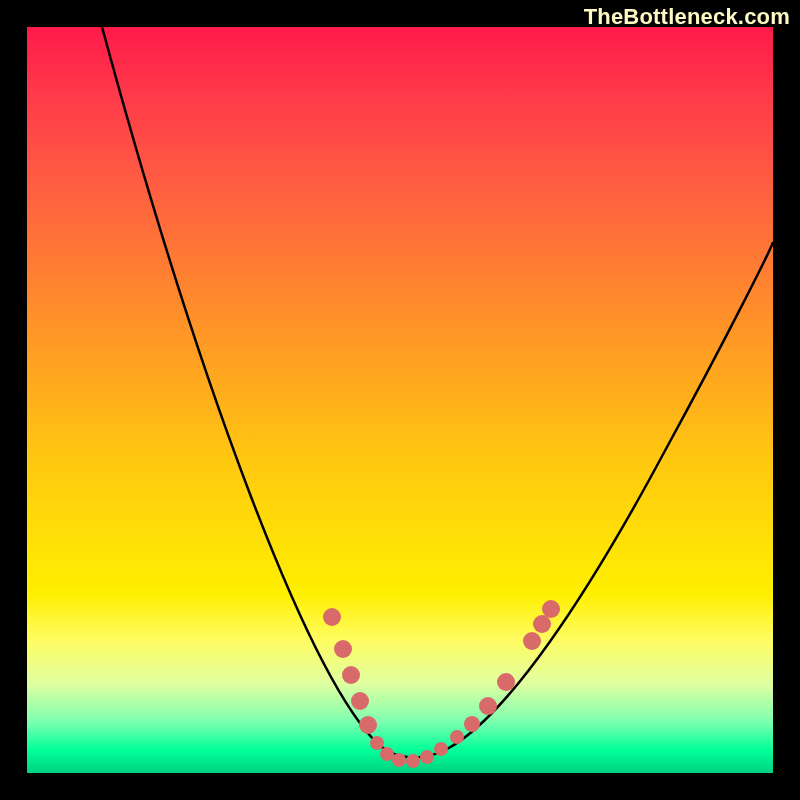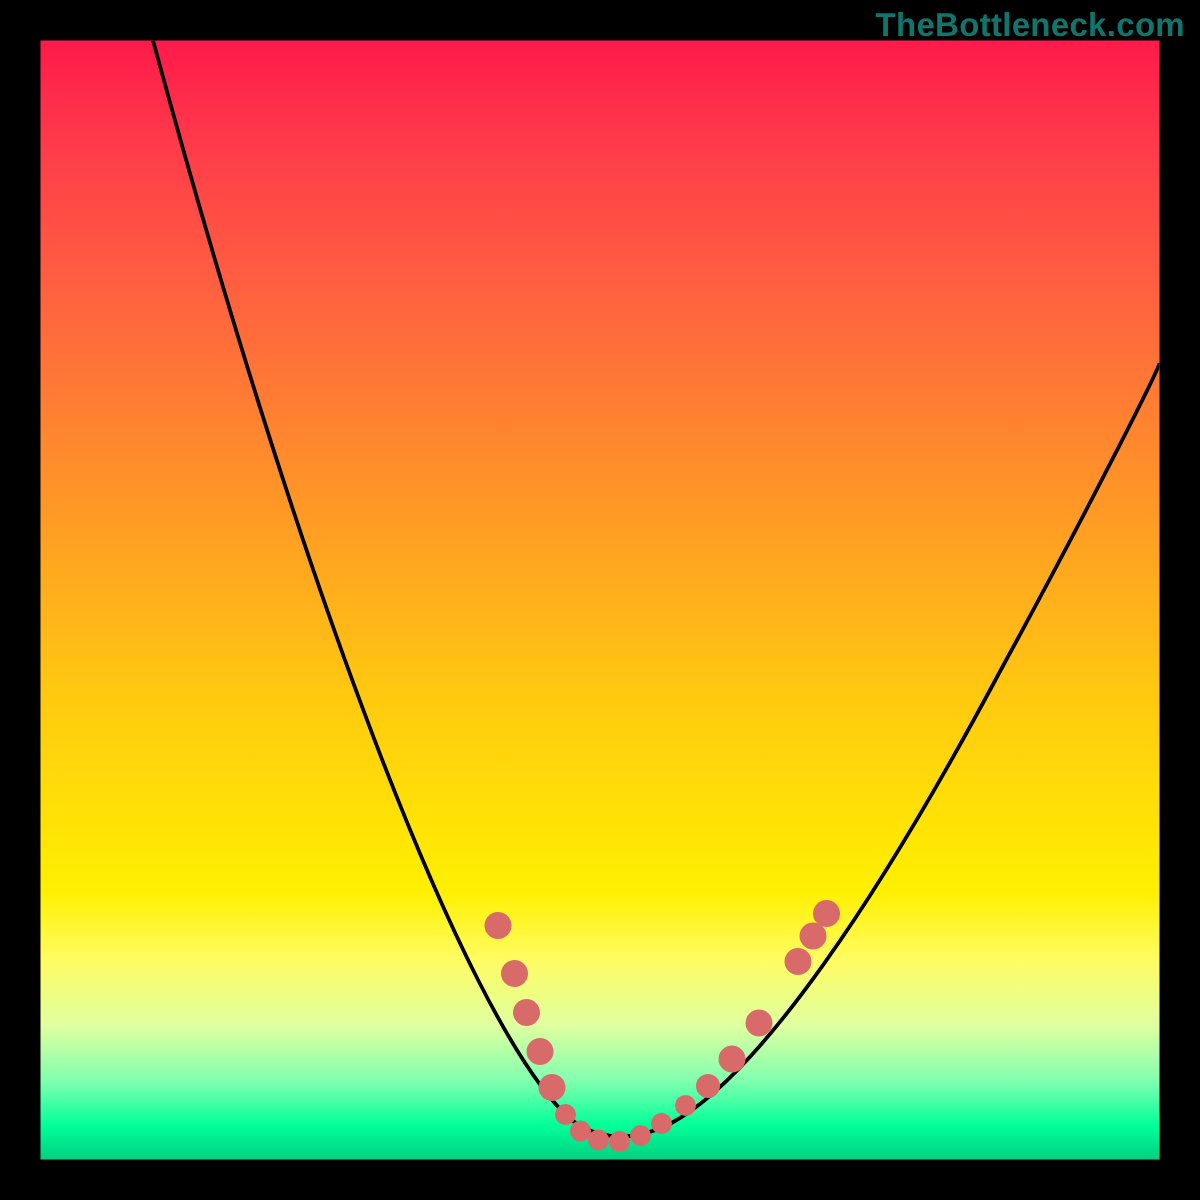--- a/index.html
+++ b/index.html
@@ -31,21 +31,21 @@
       #00d080 100%
     );
   }
   .watermark {
     position: absolute;
     top: 4px;
     right: 10px;
     font-family: Arial, Helvetica, sans-serif;
     font-size: 22px;
     font-weight: 600;
-    color: #0f766e;
+    color: #fef9c3;
     letter-spacing: 0.2px;
   }
   svg.curve {
     position: absolute;
     left: 27px;
     top: 27px;
     width: 746px;
     height: 746px;
   }
 </style>

